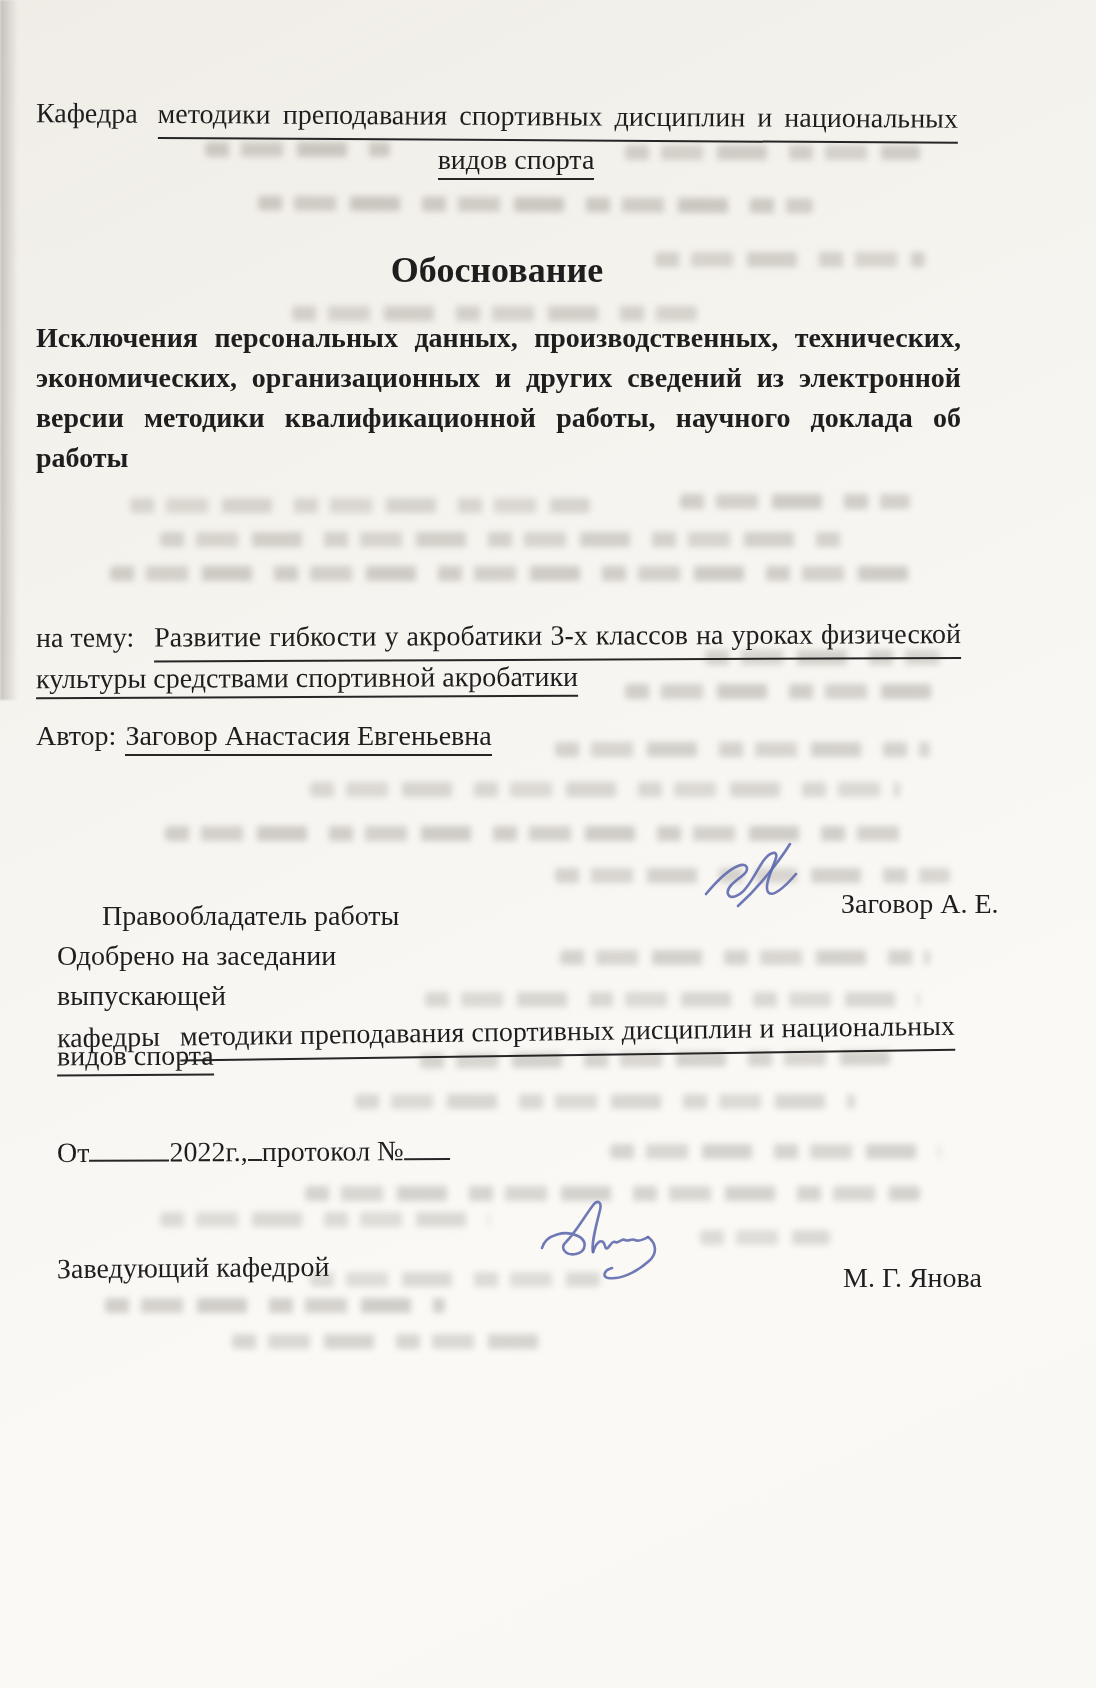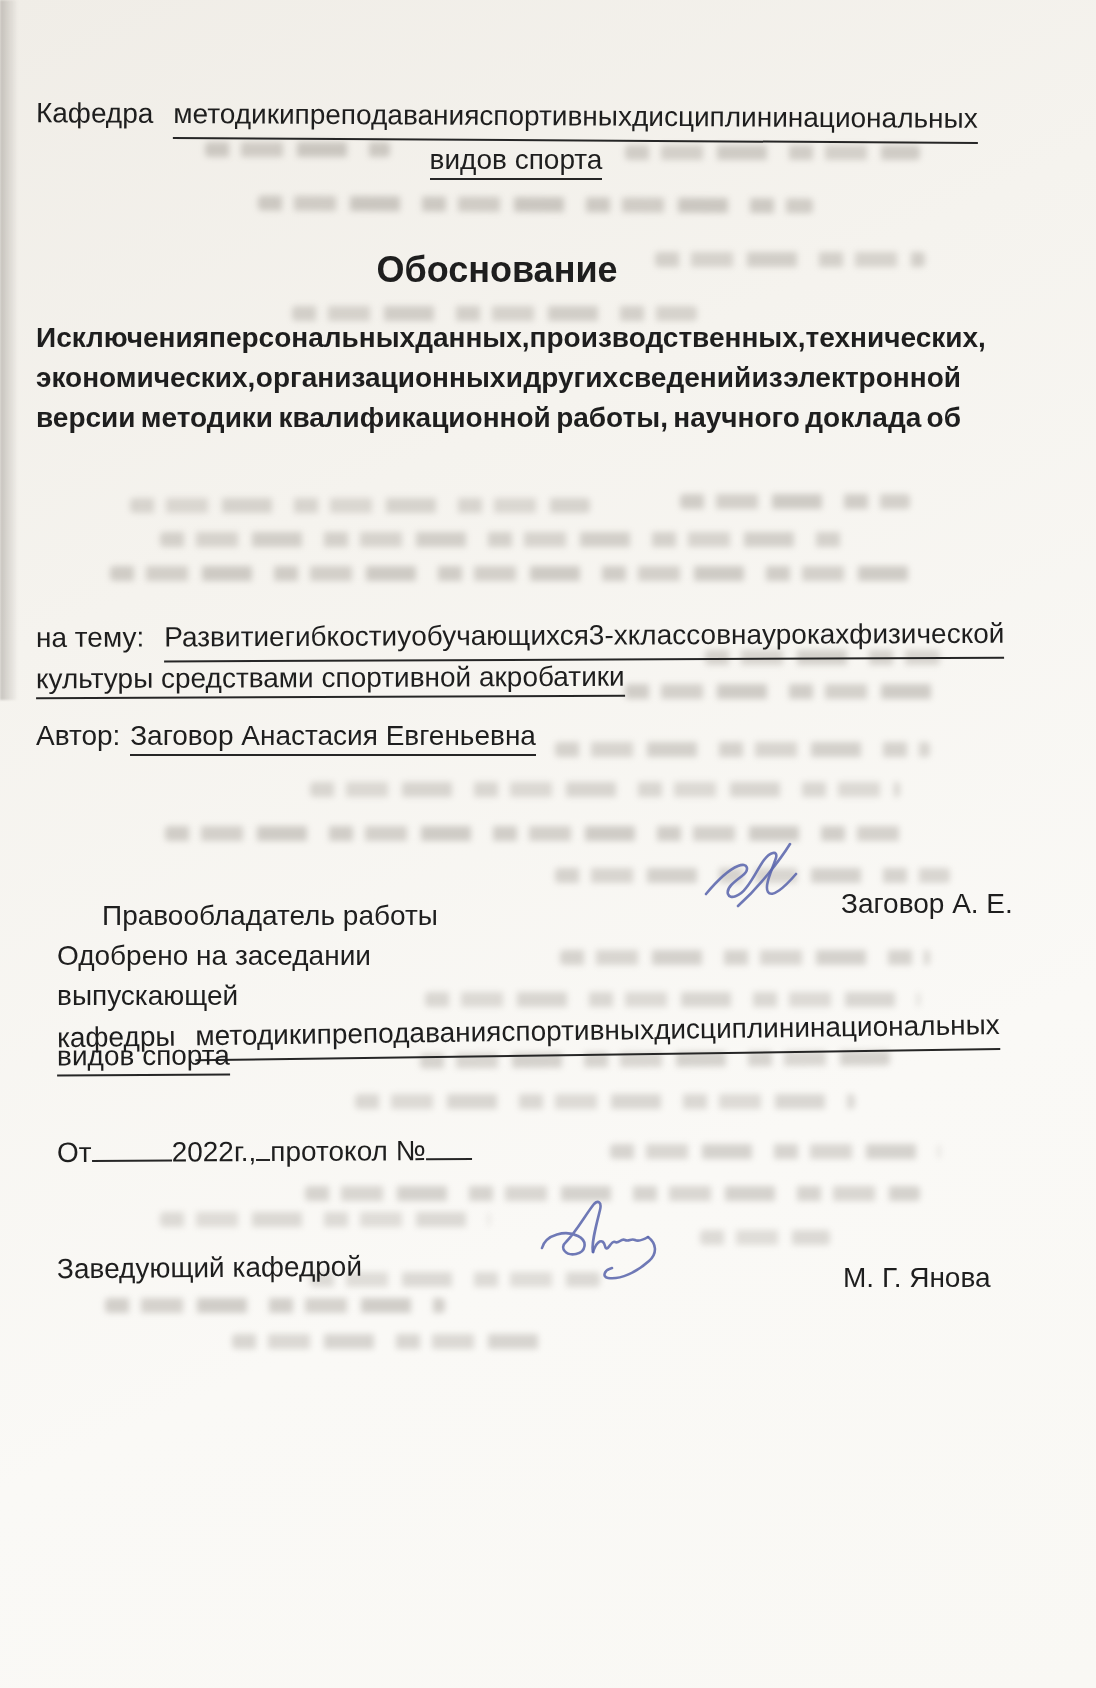--- a/index.html
+++ b/index.html
@@ -1,19 +1,19 @@
 <!DOCTYPE html>
 <html><head>
 <meta charset="utf-8">
 <style>
   html,body { margin:0; padding:0; background:#e8e6e2; }
   .page {
     position:relative; width:1096px; height:1688px; overflow:hidden;
     background:linear-gradient(155deg,#f0ede7 0%, #f5f3ee 30%, #faf9f6 68%, #f9f8f4 100%);
-    font-family:Liberation Sans, sans-serif;
+    font-family:Liberation Serif, serif;
     color:#1e1e1e;
   }
   .abs { position:absolute; z-index:2; }
   .fs  { font-size:28px; line-height:40px; }
   .bold { font-weight:700; }
   
   .wline { display:flex; justify-content:space-between; align-items:baseline; white-space:nowrap; }
   .wline .label { margin-right:10px; }
   .useg { flex:1; display:flex; justify-content:space-between; margin-left:10px;
           border-bottom:2px solid #262626; padding-bottom:3px; }
@@ -80,29 +80,30 @@
       </div>
     <div class="fs bold wline" style="height:40px;text-align:right;">
         <span>версии</span>
         <span>методики</span>
         <span>квалификационной</span>
         <span>работы,</span>
         <span>научного</span>
         <span>доклада</span>
         <span>об</span>
       </div>
+    <div class="fs bold" style="height:40px;">работы</div>
   </div>
 
   <div class="abs fs wline" style="left:36px; top:616px; width:925px; transform:rotate(-0.25deg);">
     <span class="label">на тему:</span>
     <span class="useg">
         <span>Развитие</span>
         <span>гибкости</span>
         <span>у</span>
-        <span>обучающихся</span>
+        <span>акробатики</span>
         <span>3-х</span>
         <span>классов</span>
         <span>на</span>
         <span>уроках</span>
         <span>физической</span>
       </span>
   </div>
   <div class="abs fs" style="left:36px; top:658px; transform:rotate(-0.25deg);">
     <span class="ul">культуры средствами спортивной акробатики</span>
   </div>

